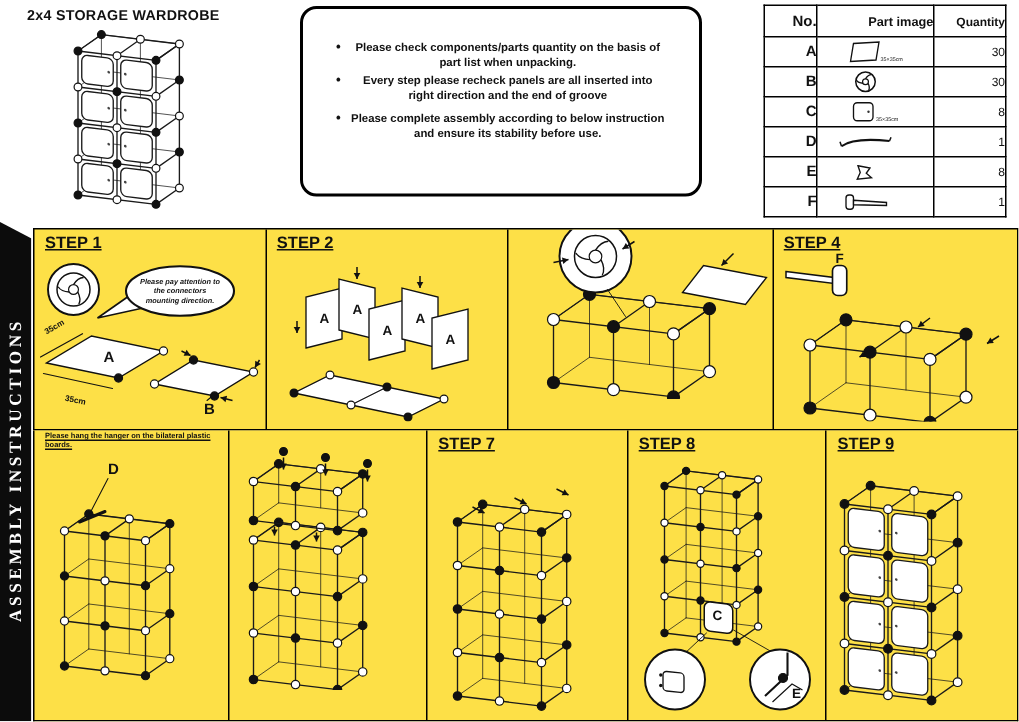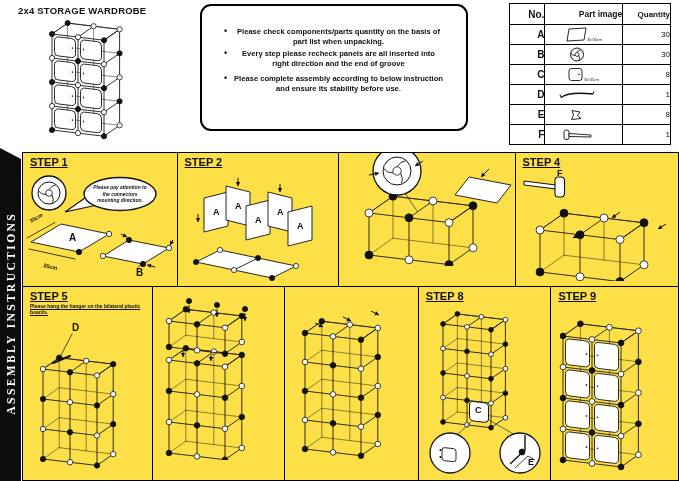--- a/index.html
+++ b/index.html
@@ -468,21 +468,20 @@
           <line x1="64" y1="66" x2="57" y2="70" stroke="#111" stroke-width="1"></line>
           <polygon points="57,70 61.56447823288287,69.92557915924648 59.381466904112806,66.10530933389886" fill="#111"></polygon>
         </g>
     </svg>
   </div>
 </div>
 
 <div class="row row2">
 
   <div class="cell" style="width:130px">
-    <div class="stitle">STEP 5</div>
     <div class="snote">Please hang the hanger on the bilateral plastic boards.</div>
     <svg width="128" height="160" viewBox="0 0 128 160">
       <g>
           <line x1="36.2" y1="132.66" x2="36.2" y2="42.66" stroke="#1a1a1a" stroke-width="0.5" stroke-linecap="round"></line>
           <line x1="36.2" y1="132.66" x2="90.2" y2="139.14" stroke="#1a1a1a" stroke-width="0.5" stroke-linecap="round"></line>
           <line x1="20" y1="144" x2="36.2" y2="132.66" stroke="#1a1a1a" stroke-width="0.5" stroke-linecap="round"></line>
           <line x1="36.2" y1="102.66" x2="90.2" y2="109.13999999999999" stroke="#1a1a1a" stroke-width="0.5" stroke-linecap="round"></line>
           <line x1="20" y1="114" x2="36.2" y2="102.66" stroke="#1a1a1a" stroke-width="0.5" stroke-linecap="round"></line>
           <line x1="36.2" y1="72.66" x2="90.2" y2="79.13999999999999" stroke="#1a1a1a" stroke-width="0.5" stroke-linecap="round"></line>
           <line x1="20" y1="84" x2="36.2" y2="72.66" stroke="#1a1a1a" stroke-width="0.5" stroke-linecap="round"></line>
@@ -638,20 +637,21 @@
           <polygon points="30,70 32.2,66 27.8,66" fill="#111"></polygon>
         </g>
       <g>
           <line x1="58" y1="68" x2="58" y2="74" stroke="#111" stroke-width="1"></line>
           <polygon points="58,74 60.2,70 55.8,70" fill="#111"></polygon>
         </g>
     </svg>
   </div>
 
   <div class="cell" style="width:134px">
+    <div class="stitle">STEP 7</div>
     <svg width="132" height="173" viewBox="0 0 132 173">
       <g>
           <line x1="36.8" y1="150.24" x2="36.8" y2="34.24000000000001" stroke="#1a1a1a" stroke-width="0.5" stroke-linecap="round"></line>
           <line x1="36.8" y1="150.24" x2="92.8" y2="156.96" stroke="#1a1a1a" stroke-width="0.5" stroke-linecap="round"></line>
           <line x1="20" y1="162" x2="36.8" y2="150.24" stroke="#1a1a1a" stroke-width="0.5" stroke-linecap="round"></line>
           <line x1="36.8" y1="121.24000000000001" x2="92.8" y2="127.96000000000001" stroke="#1a1a1a" stroke-width="0.5" stroke-linecap="round"></line>
           <line x1="20" y1="133" x2="36.8" y2="121.24000000000001" stroke="#1a1a1a" stroke-width="0.5" stroke-linecap="round"></line>
           <line x1="36.8" y1="92.24000000000001" x2="92.8" y2="98.96000000000001" stroke="#1a1a1a" stroke-width="0.5" stroke-linecap="round"></line>
           <line x1="20" y1="104" x2="36.8" y2="92.24000000000001" stroke="#1a1a1a" stroke-width="0.5" stroke-linecap="round"></line>
           <line x1="36.8" y1="63.24000000000001" x2="92.8" y2="69.96000000000001" stroke="#1a1a1a" stroke-width="0.5" stroke-linecap="round"></line>

